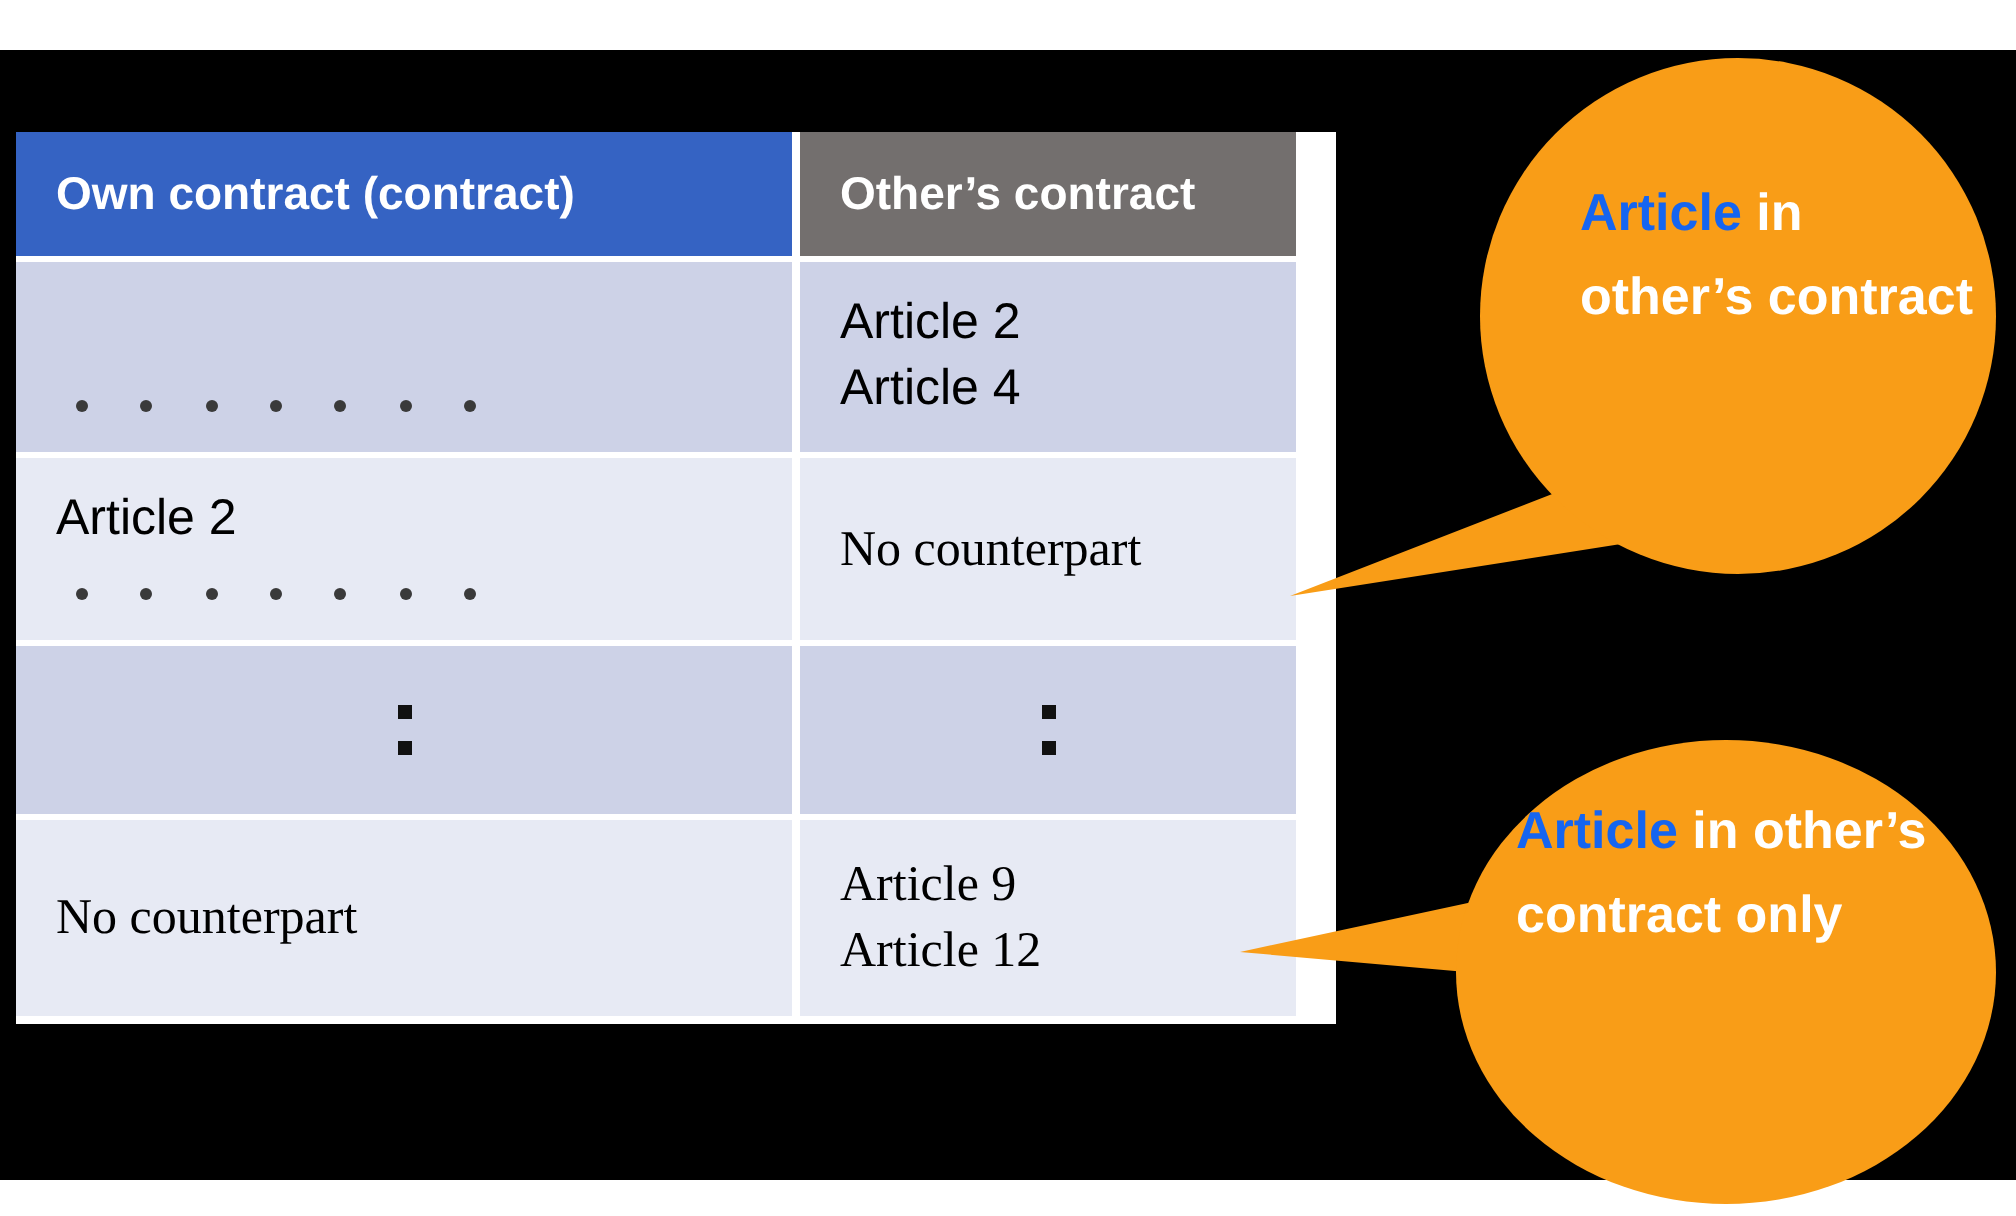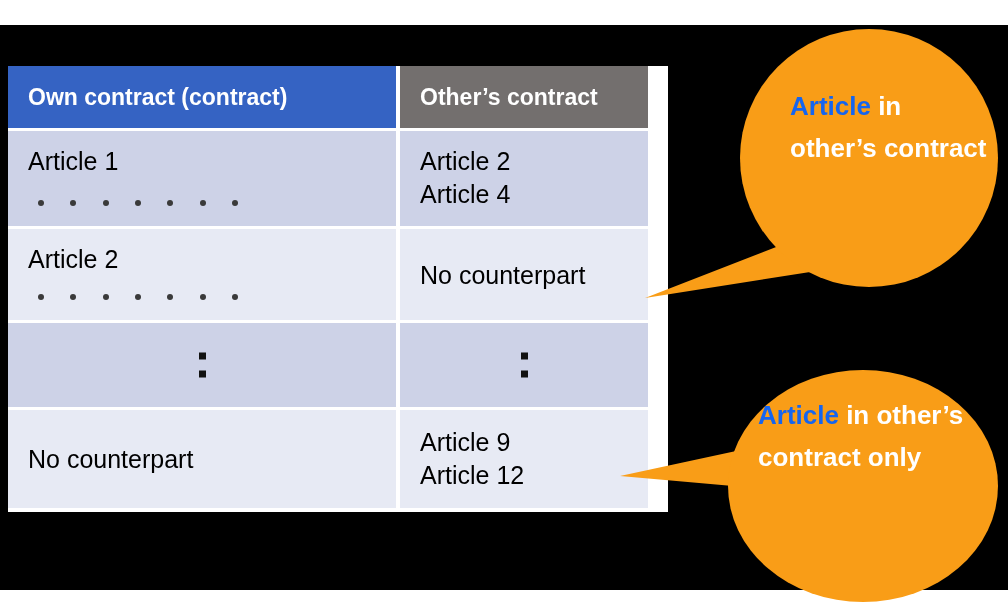--- a/index.html
+++ b/index.html
@@ -82,20 +82,21 @@
     position: absolute;
     left: 20px;
     color: #000000;
     font-size: 25px;
     line-height: 33px;
     white-space: pre-line;
   }
   .cell-txt.vmid {
     top: 50%;
     transform: translateY(-50%);
+    font-family: Liberation Serif, serif;
   }
   .cell-txt.vtop { top: 14px; }
 
   
   .dots {
     position: absolute;
     left: 30px;
     bottom: 20px;
     width: 200px;
     display: flex;
@@ -168,21 +169,20 @@
       <div class="c-gap"></div>
       <div class="tcell c-right head-right">
         <span class="head-txt">Other’s contract</span>
       </div>
     </div>
 
     <div class="rgap"></div>
 
     <div class="trow r1">
       <div class="tcell c-left bg-dark">
-        <span class="cell-txt vtop">Article 1</span>
         <div class="dots">
           <i class="dot"></i>
           <i class="dot"></i>
           <i class="dot"></i>
           <i class="dot"></i>
           <i class="dot"></i>
           <i class="dot"></i>
           <i class="dot"></i>
         </div>
       </div>

